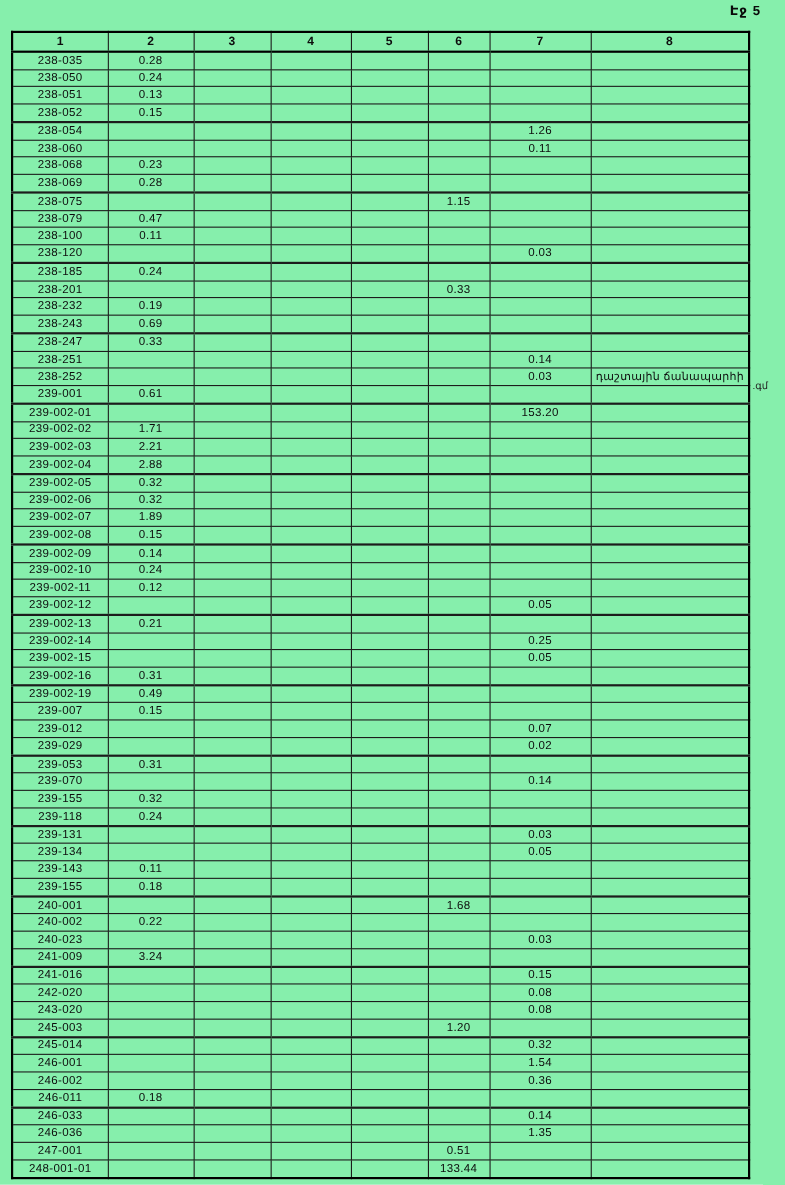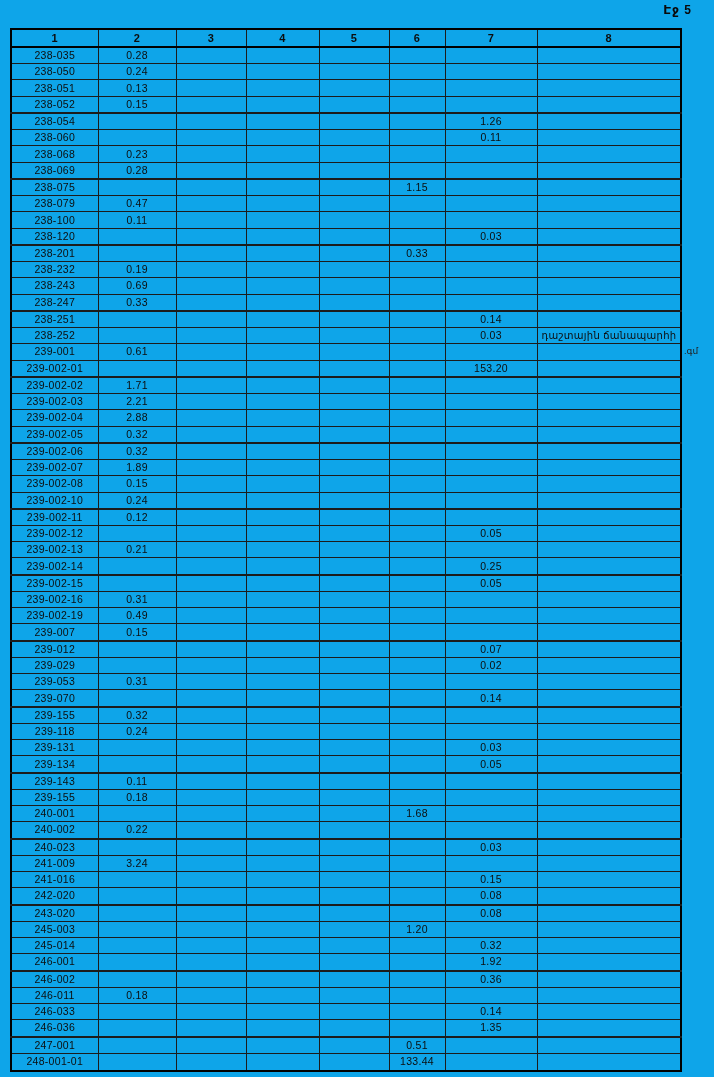--- a/index.html
+++ b/index.html
@@ -1,19 +1,19 @@
 <!DOCTYPE html>
 <html><head>
 <meta charset="utf-8">
 <style>
   html,body{margin:0;padding:0;background:#e8e8e8;}
   .page{
     position:relative;
     width:714px;height:1077px;
-    background:#0ea5e9;
+    background:#86efac;
     font-family:"Liberation Sans","DejaVu Sans",sans-serif;
     color:#111;
     overflow:hidden;
     margin:0 auto;
   }
   .page-label{
     position:absolute;
     top:3px;right:22px;
     font-size:12px;
     font-weight:bold;
@@ -204,20 +204,30 @@
     <td>238-120</td>
     <td></td>
     <td></td>
     <td></td>
     <td></td>
     <td></td>
     <td>0.03</td>
     <td></td>
   </tr>
         <tr>
+    <td>238-185</td>
+    <td>0.24</td>
+    <td></td>
+    <td></td>
+    <td></td>
+    <td></td>
+    <td></td>
+    <td></td>
+  </tr>
+        <tr>
     <td>238-201</td>
     <td></td>
     <td></td>
     <td></td>
     <td></td>
     <td>0.33</td>
     <td></td>
     <td></td>
   </tr>
         <tr>
@@ -354,20 +364,30 @@
     <td>239-002-08</td>
     <td>0.15</td>
     <td></td>
     <td></td>
     <td></td>
     <td></td>
     <td></td>
     <td></td>
   </tr>
         <tr>
+    <td>239-002-09</td>
+    <td>0.14</td>
+    <td></td>
+    <td></td>
+    <td></td>
+    <td></td>
+    <td></td>
+    <td></td>
+  </tr>
+        <tr>
     <td>239-002-10</td>
     <td>0.24</td>
     <td></td>
     <td></td>
     <td></td>
     <td></td>
     <td></td>
     <td></td>
   </tr>
         <tr>
@@ -640,21 +660,21 @@
     <td>0.32</td>
     <td></td>
   </tr>
         <tr>
     <td>246-001</td>
     <td></td>
     <td></td>
     <td></td>
     <td></td>
     <td></td>
-    <td>1.92</td>
+    <td>1.54</td>
     <td></td>
   </tr>
         <tr>
     <td>246-002</td>
     <td></td>
     <td></td>
     <td></td>
     <td></td>
     <td></td>
     <td>0.36</td>

